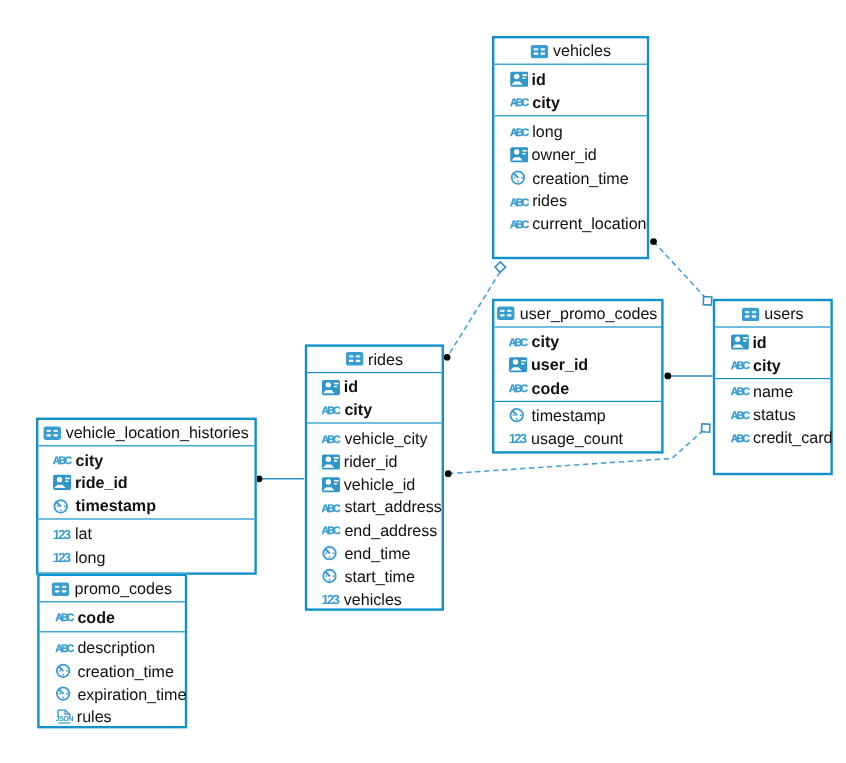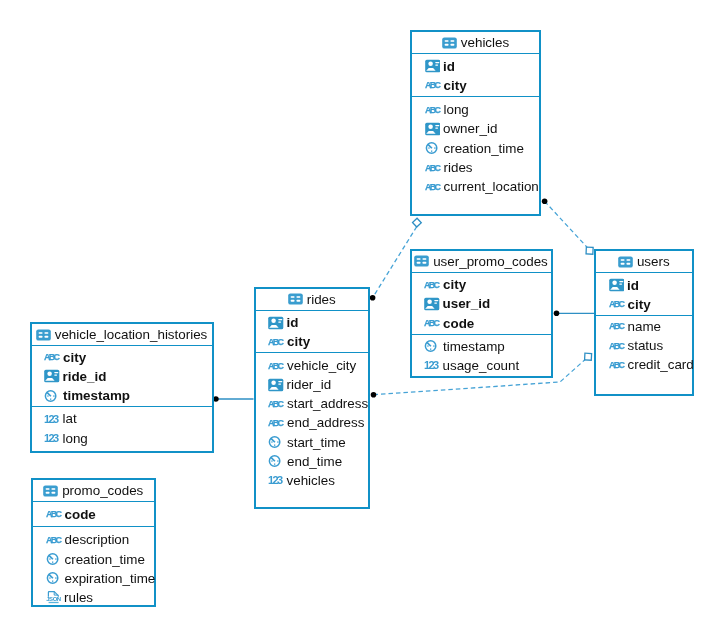--- a/index.html
+++ b/index.html
@@ -270,20 +270,30 @@
         <svg width="15.5" height="14" viewBox="0 0 15.5 14">
           <rect x="0.2" y="0.7" width="15.1" height="12.6" rx="1.6" fill="#2F96C8"></rect>
           <circle cx="5.6" cy="4.7" r="2.25" fill="#fff"></circle>
           <path d="M1.2,11.7 L3.7,9 L8.1,9 L10.6,11.7 Z" fill="#fff"></path>
           <rect x="10.2" y="2.9" width="4.2" height="1.4" rx="0.7" fill="#fff"></rect>
           <rect x="10.2" y="5.4" width="2.9" height="1.3" rx="0.65" fill="#fff"></rect>
         </svg>
         <span>rider_id</span>
       </div>
     <div class="row" style="height:19.1px">
+        <svg width="15.5" height="14" viewBox="0 0 15.5 14">
+          <rect x="0.2" y="0.7" width="15.1" height="12.6" rx="1.6" fill="#2F96C8"></rect>
+          <circle cx="5.6" cy="4.7" r="2.25" fill="#fff"></circle>
+          <path d="M1.2,11.7 L3.7,9 L8.1,9 L10.6,11.7 Z" fill="#fff"></path>
+          <rect x="10.2" y="2.9" width="4.2" height="1.4" rx="0.7" fill="#fff"></rect>
+          <rect x="10.2" y="5.4" width="2.9" height="1.3" rx="0.65" fill="#fff"></rect>
+        </svg>
+        <span>vehicle_id</span>
+      </div>
+    <div class="row" style="height:19.1px">
         <svg width="16" height="14" viewBox="0 0 16 14">
           <text x="0" y="10.3" font-family="Liberation Sans,sans-serif" font-size="9" font-weight="bold" fill="#3A9CD1" stroke="#3A9CD1" stroke-width="0.25" textLength="16">ABC</text>
         </svg>
         <span>start_address</span>
       </div>
     <div class="row" style="height:19.1px">
         <svg width="16" height="14" viewBox="0 0 16 14">
           <text x="0" y="10.3" font-family="Liberation Sans,sans-serif" font-size="9" font-weight="bold" fill="#3A9CD1" stroke="#3A9CD1" stroke-width="0.25" textLength="16">ABC</text>
         </svg>
         <span>end_address</span>
@@ -293,46 +303,46 @@
           <g stroke="#3A9CD1" fill="none">
             <circle cx="6.6" cy="7" r="5.2" stroke-width="1.5"></circle>
             <path d="M2.95,3.3 L6.9,7.25" stroke-width="1.7"></path>
           </g>
           <g fill="#3A9CD1">
             <rect x="9.2" y="6.4" width="1.4" height="1.3"></rect>
             <rect x="6" y="9.5" width="1.3" height="1.3"></rect>
             <rect x="3.3" y="6.4" width="1.3" height="1.3"></rect>
           </g>
         </svg>
+        <span>end_time</span>
+      </div>
+    <div class="row" style="height:19.1px">
+        <svg width="16" height="14" viewBox="0 0 16 14">
+          <g stroke="#3A9CD1" fill="none">
+            <circle cx="6.6" cy="7" r="5.2" stroke-width="1.5"></circle>
+            <path d="M2.95,3.3 L6.9,7.25" stroke-width="1.7"></path>
+          </g>
+          <g fill="#3A9CD1">
+            <rect x="9.2" y="6.4" width="1.4" height="1.3"></rect>
+            <rect x="6" y="9.5" width="1.3" height="1.3"></rect>
+            <rect x="3.3" y="6.4" width="1.3" height="1.3"></rect>
+          </g>
+        </svg>
         <span>start_time</span>
       </div>
     <div class="row" style="height:19.1px">
-        <svg width="16" height="14" viewBox="0 0 16 14">
-          <g stroke="#3A9CD1" fill="none">
-            <circle cx="6.6" cy="7" r="5.2" stroke-width="1.5"></circle>
-            <path d="M2.95,3.3 L6.9,7.25" stroke-width="1.7"></path>
-          </g>
-          <g fill="#3A9CD1">
-            <rect x="9.2" y="6.4" width="1.4" height="1.3"></rect>
-            <rect x="6" y="9.5" width="1.3" height="1.3"></rect>
-            <rect x="3.3" y="6.4" width="1.3" height="1.3"></rect>
-          </g>
-        </svg>
-        <span>end_time</span>
-      </div>
-    <div class="row" style="height:19.1px">
         <svg width="15.5" height="14" viewBox="0 0 15.5 14">
           <text x="0" y="11.2" font-family="Liberation Sans,sans-serif" font-size="11" font-weight="bold" fill="#3A9CD1" textLength="15.2">123</text>
         </svg>
         <span>vehicles</span>
       </div>
   </div>
 </div>
 
-<div class="tbl" style="left:29.5px;top:322px;width:184px;height:131px;">
+<div class="tbl" style="left:29.5px;top:348px;width:184px;height:131px;">
   <div class="hdr">
       <svg width="15" height="12" viewBox="0 0 15 12">
         <rect x="0.2" y="0.4" width="14.6" height="11.2" rx="2.2" fill="#3A9DCF"></rect>
         <g fill="#fff">
           <rect x="2.6" y="3.1" width="4" height="1.9" rx="0.9" opacity="0.8"></rect>
           <rect x="8.4" y="3.1" width="4" height="1.9" rx="0.9" opacity="0.8"></rect>
           <rect x="2.6" y="6.8" width="4" height="1.9" rx="0.9"></rect>
           <rect x="8.4" y="6.8" width="4" height="1.9" rx="0.9"></rect>
         </g>
       </svg>

